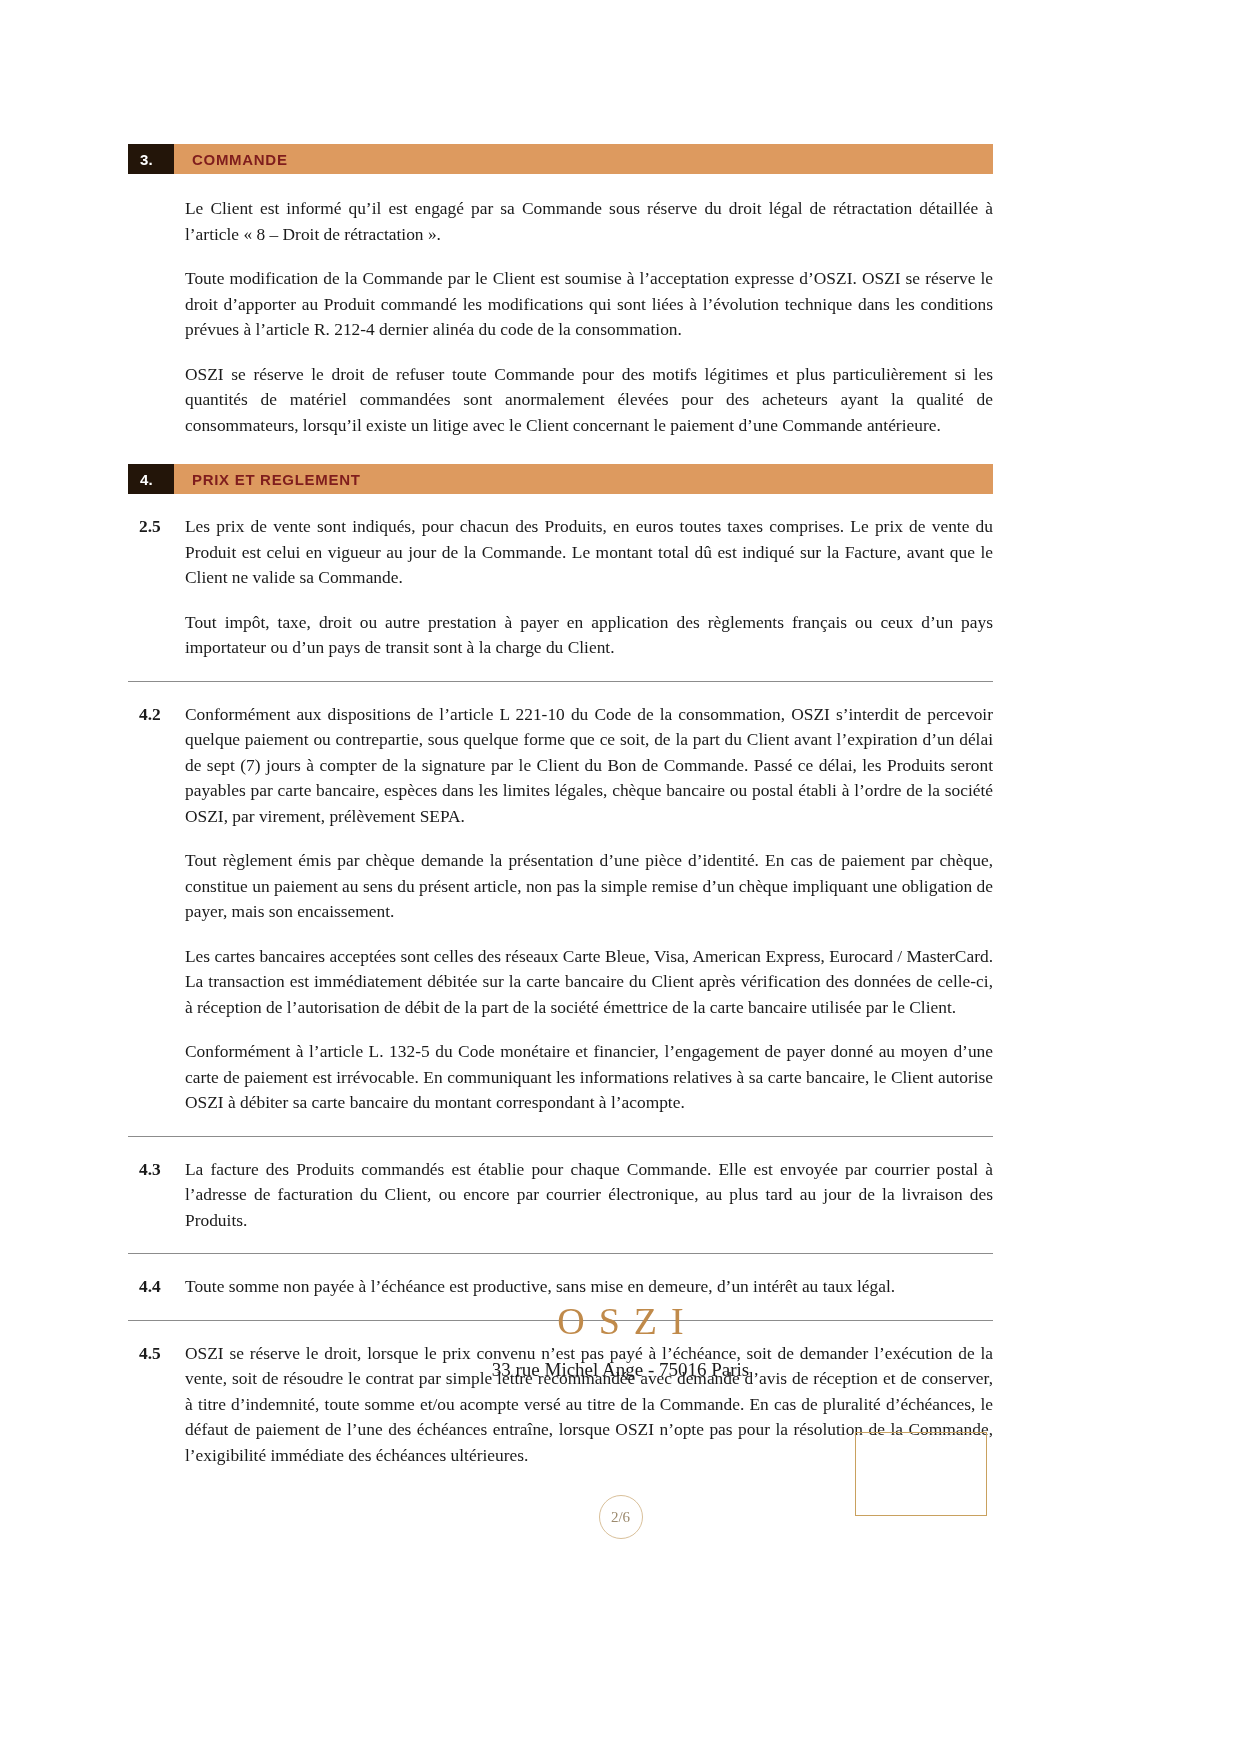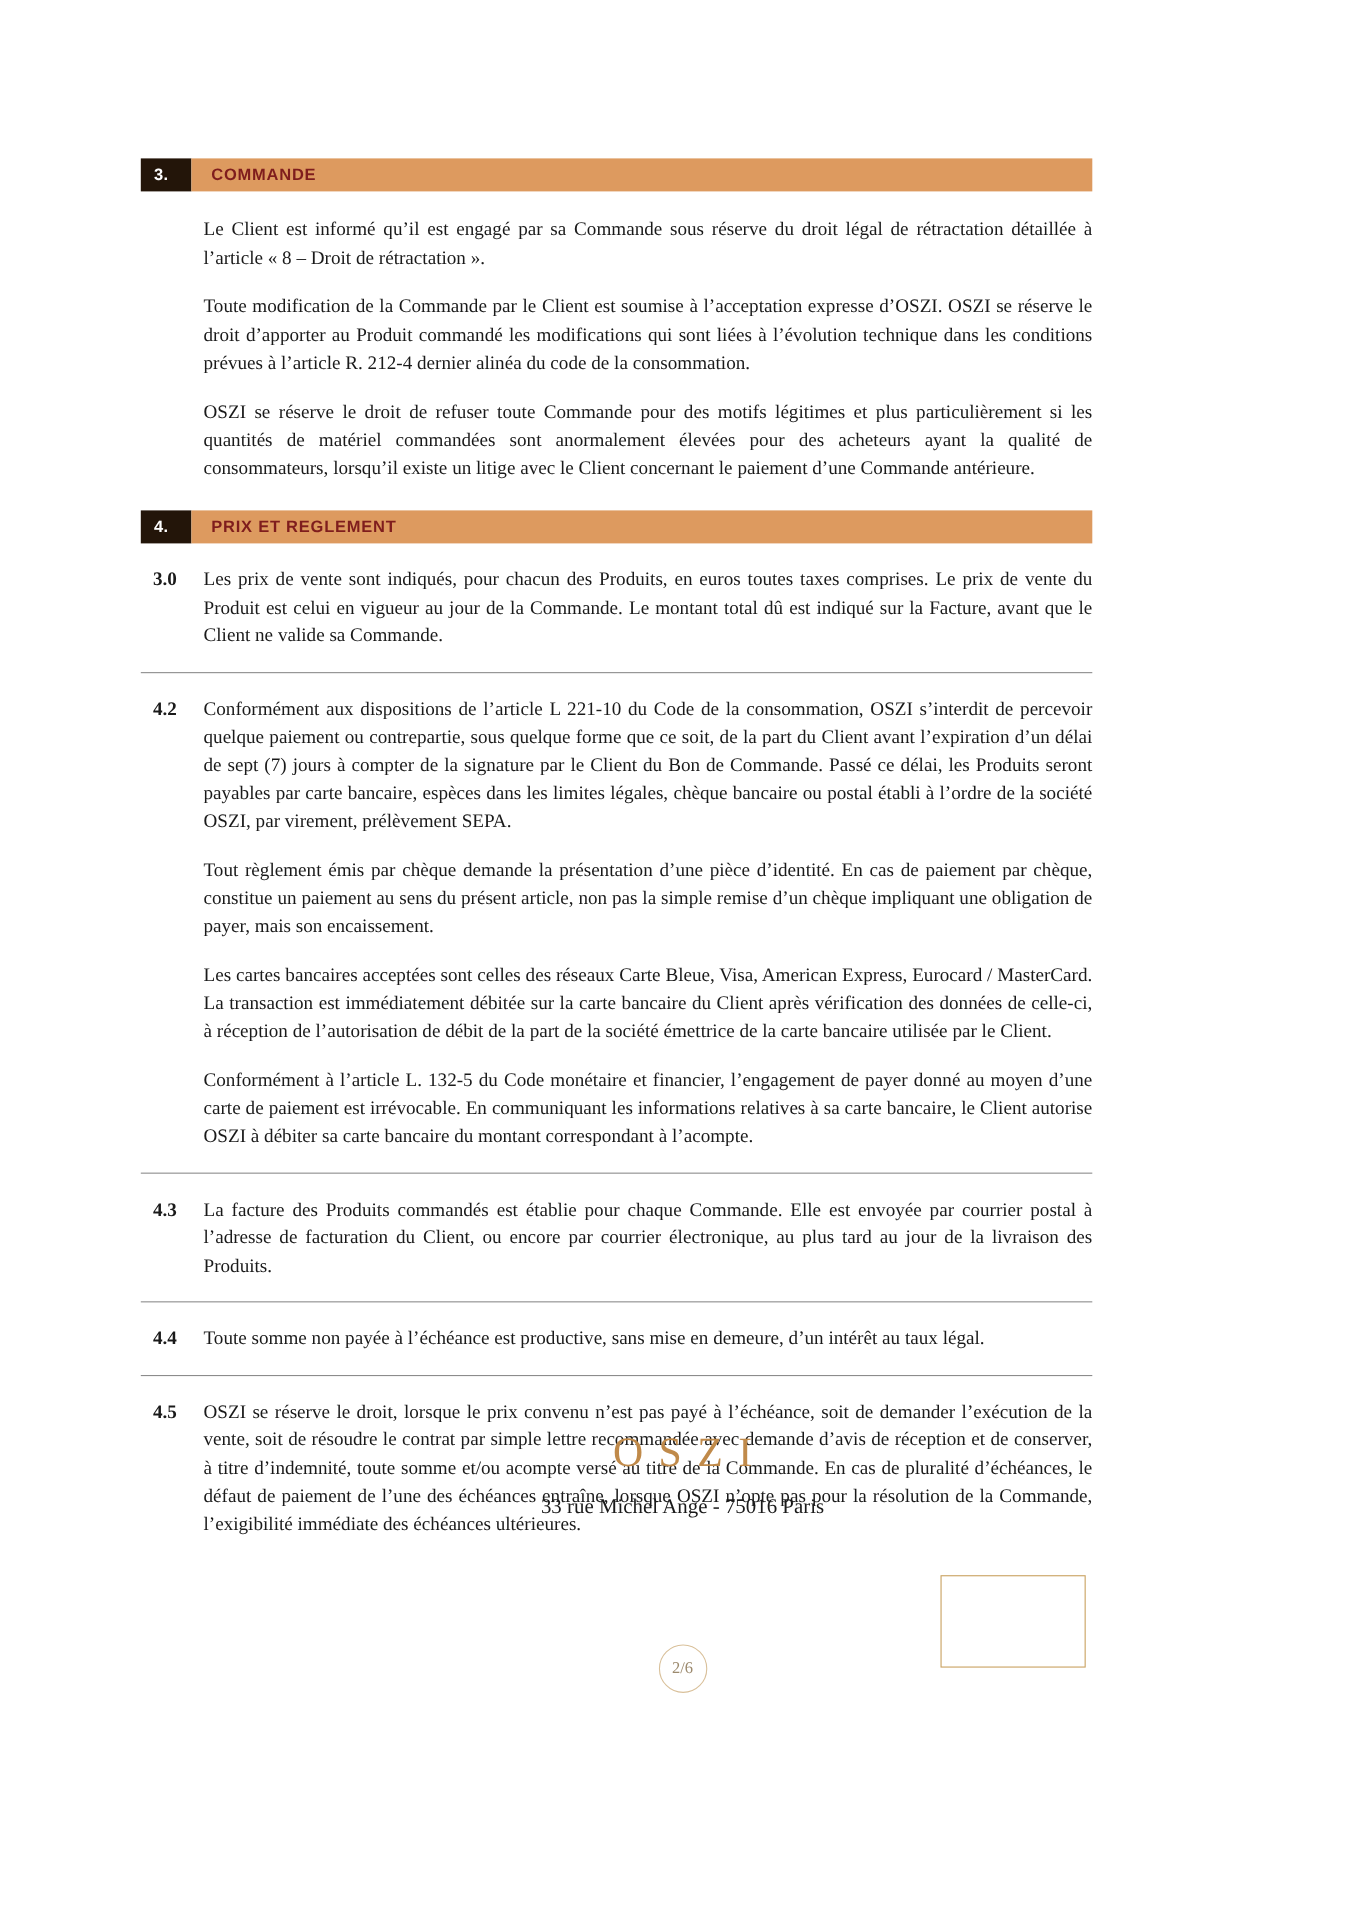--- a/index.html
+++ b/index.html
@@ -183,23 +183,24 @@
       <p class="para">Toute modification de la Commande par le Client est soumise à l’acceptation expresse d’OSZI. OSZI se réserve le droit d’apporter au Produit commandé les modifications qui sont liées à l’évolution technique dans les conditions prévues à l’article R. 212-4 dernier alinéa du code de la consommation.</p>
       <p class="para">OSZI se réserve le droit de refuser toute Commande pour des motifs légitimes et plus particulièrement si les quantités de matériel commandées sont anormalement élevées pour des acheteurs ayant la qualité de consommateurs, lorsqu’il existe un litige avec le Client concernant le paiement d’une Commande antérieure.</p>
     </div>
 
     <div class="section-bar" style="margin-top:26px;">
       <div class="num">4.</div>
       <div class="title">PRIX ET REGLEMENT</div>
     </div>
 
     <div class="clause">
-      <div class="cl-num">3.0</div>
+      <div class="cl-num">2.5</div>
       <div class="cl-body">
         <p class="para">Les prix de vente sont indiqués, pour chacun des Produits, en euros toutes taxes comprises. Le prix de vente du Produit est celui en vigueur au jour de la Commande. Le montant total dû est indiqué sur la Facture, avant que le Client ne valide sa Commande.</p>
+        <p class="para">Tout impôt, taxe, droit ou autre prestation à payer en application des règlements français ou ceux d’un pays importateur ou d’un pays de transit sont à la charge du Client.</p>
       </div>
     </div>
     <hr class="divider">
 
     <div class="clause">
       <div class="cl-num">4.2</div>
       <div class="cl-body">
         <p class="para">Conformément aux dispositions de l’article L 221-10 du Code de la consommation, OSZI s’interdit de percevoir quelque paiement ou contrepartie, sous quelque forme que ce soit, de la part du Client avant l’expiration d’un délai de sept (7) jours à compter de la signature par le Client du Bon de Commande. Passé ce délai, les Produits seront payables par carte bancaire, espèces dans les limites légales, chèque bancaire ou postal établi à l’ordre de la société OSZI, par virement, prélèvement SEPA.</p>
         <p class="para">Tout règlement émis par chèque demande la présentation d’une pièce d’identité. En cas de paiement par chèque, constitue un paiement au sens du présent article, non pas la simple remise d’un chèque impliquant une obligation de payer, mais son encaissement.</p>
         <p class="para">Les cartes bancaires acceptées sont celles des réseaux Carte Bleue, Visa, American Express, Eurocard / MasterCard. La transaction est immédiatement débitée sur la carte bancaire du Client après vérification des données de celle-ci, à réception de l’autorisation de débit de la part de la société émettrice de la carte bancaire utilisée par le Client.</p>

